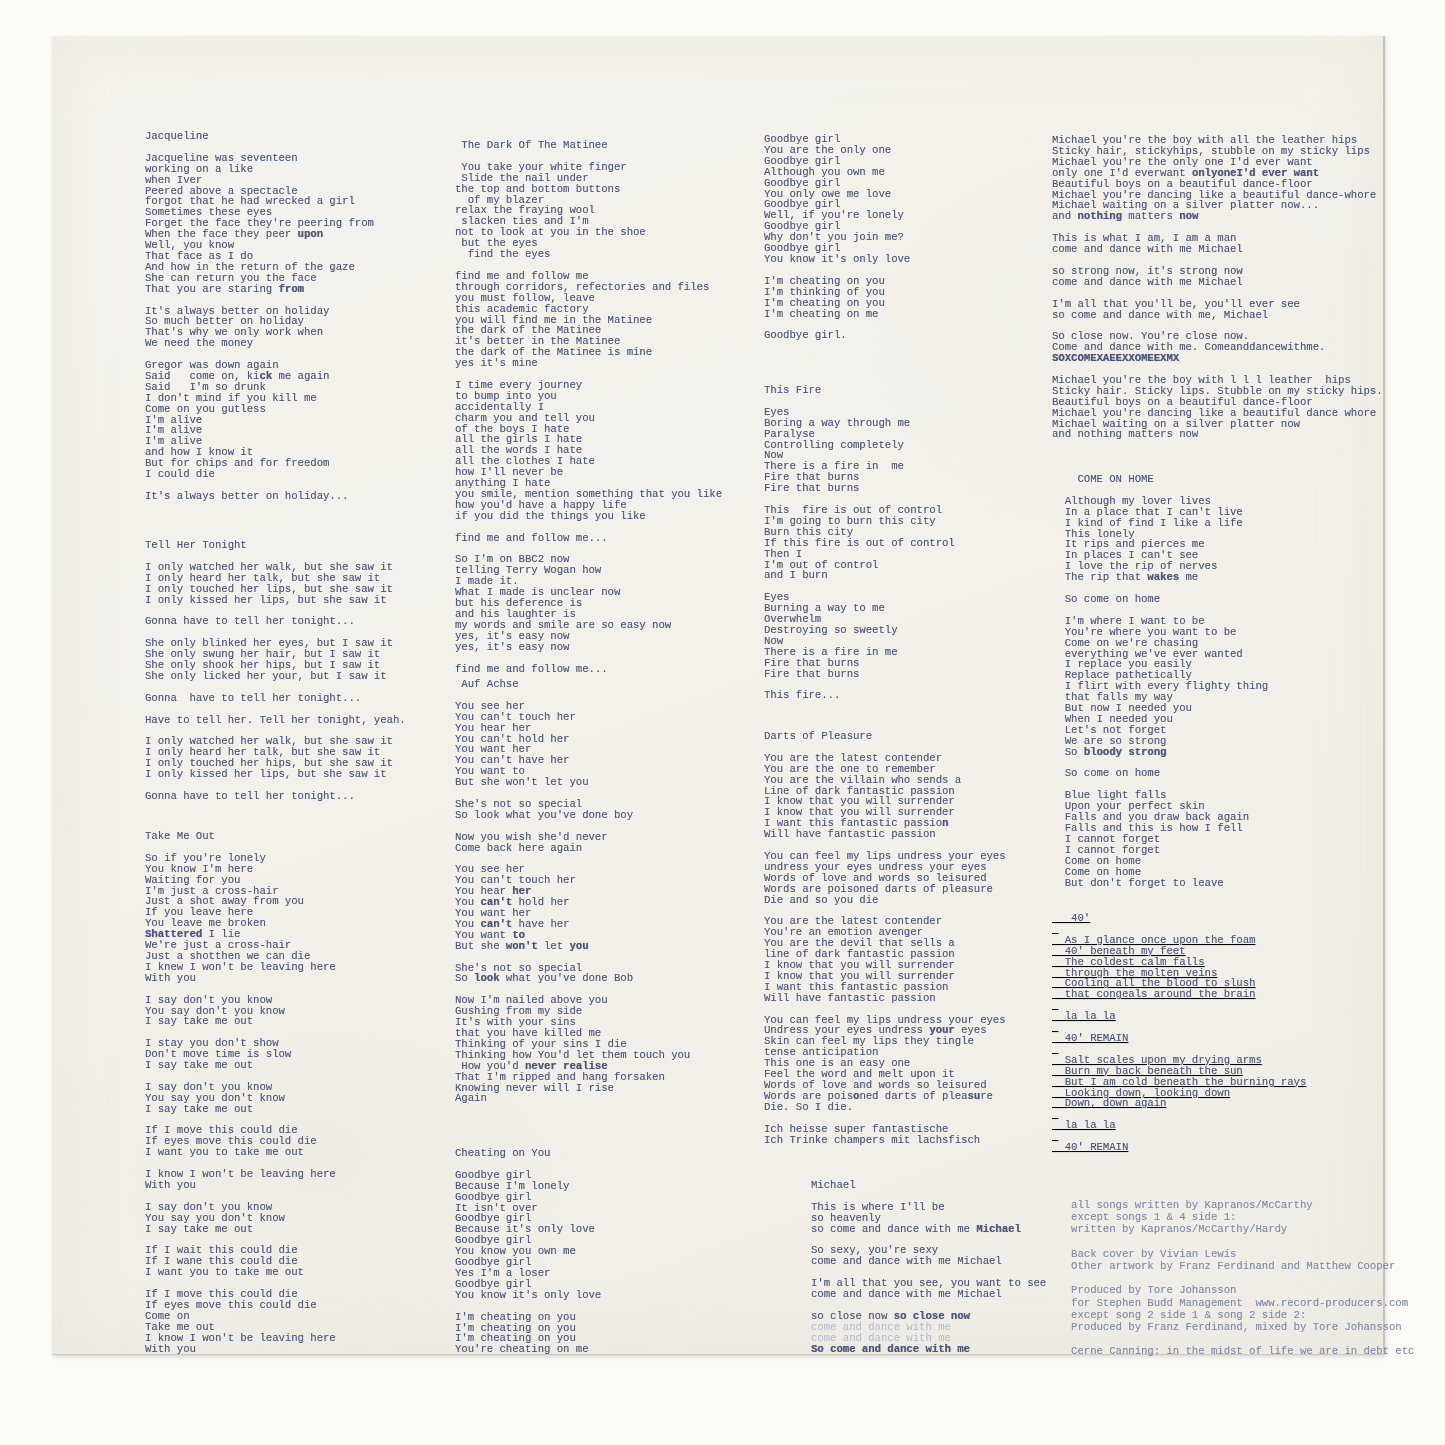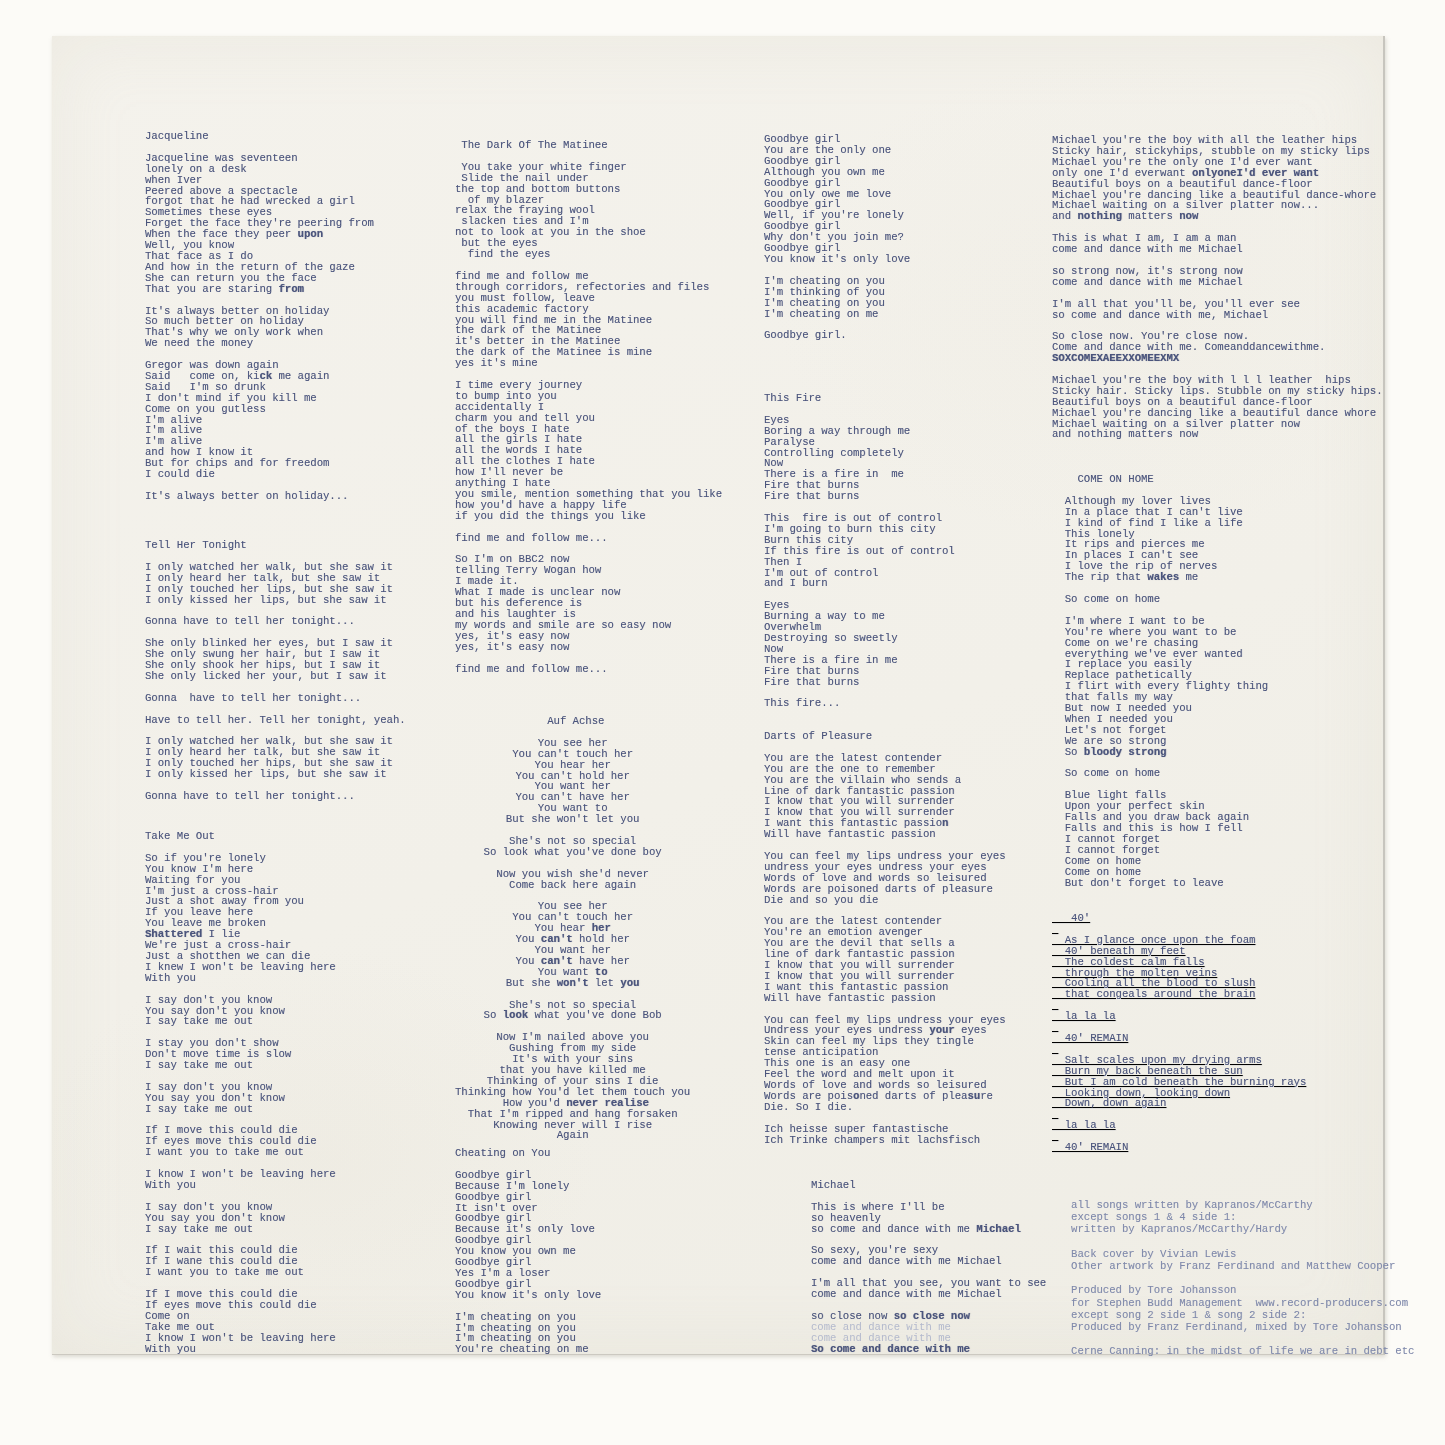--- a/index.html
+++ b/index.html
@@ -39,21 +39,21 @@
 </style>
 </head>
 <body>
 
 <div class="paper">
   <div class="col">
       <div class="section" style="left: 93px; top: 95px;">
         <div class="ln">Jacqueline</div>
         <div class="ln">&nbsp;</div>
         <div class="ln">Jacqueline was seventeen</div>
-        <div class="ln">lonely on a desk</div>
+        <div class="ln">working on a like</div>
         <div class="ln">when Iver</div>
         <div class="ln">Peered above a spectacle</div>
         <div class="ln">forgot that he had wrecked a girl</div>
         <div class="ln">Sometimes these eyes</div>
         <div class="ln">Forget the face they're peering from</div>
         <div class="ln">When the face they peer <span class="b">upon</span></div>
         <div class="ln">Well, you know</div>
         <div class="ln">That face as I do</div>
         <div class="ln">And how in the return of the gaze</div>
         <div class="ln">She can return you the face</div>
@@ -200,21 +200,21 @@
         <div class="ln">I made it.</div>
         <div class="ln">What I made is unclear now</div>
         <div class="ln">but his deference is</div>
         <div class="ln">and his laughter is</div>
         <div class="ln">my words and smile are so easy now</div>
         <div class="ln">yes, it's easy now</div>
         <div class="ln">yes, it's easy now</div>
         <div class="ln">&nbsp;</div>
         <div class="ln">find me and follow me...</div>
       </div>
-      <div class="section" style="left: 403px; top: 680px; text-align: center;">
+      <div class="section" style="left: 403px; top: 643px;">
         <div class="ln"> Auf Achse</div>
         <div class="ln">&nbsp;</div>
         <div class="ln">You see her</div>
         <div class="ln">You can't touch her</div>
         <div class="ln">You hear her</div>
         <div class="ln">You can't hold her</div>
         <div class="ln">You want her</div>
         <div class="ln">You can't have her</div>
         <div class="ln">You want to</div>
         <div class="ln">But she won't let you</div>
@@ -285,21 +285,21 @@
         <div class="ln">Goodbye girl</div>
         <div class="ln">You know it's only love</div>
         <div class="ln">&nbsp;</div>
         <div class="ln">I'm cheating on you</div>
         <div class="ln">I'm thinking of you</div>
         <div class="ln">I'm cheating on you</div>
         <div class="ln">I'm cheating on me</div>
         <div class="ln">&nbsp;</div>
         <div class="ln">Goodbye girl.</div>
       </div>
-      <div class="section" style="left: 712px; top: 349px; margin-top: 8px;">
+      <div class="section" style="left: 712px; top: 349px;">
         <div class="ln">This Fire</div>
         <div class="ln">&nbsp;</div>
         <div class="ln">Eyes</div>
         <div class="ln">Boring a way through me</div>
         <div class="ln">Paralyse</div>
         <div class="ln">Controlling completely</div>
         <div class="ln">Now</div>
         <div class="ln">There is a fire in  me</div>
         <div class="ln">Fire that burns</div>
         <div class="ln">Fire that burns</div>

